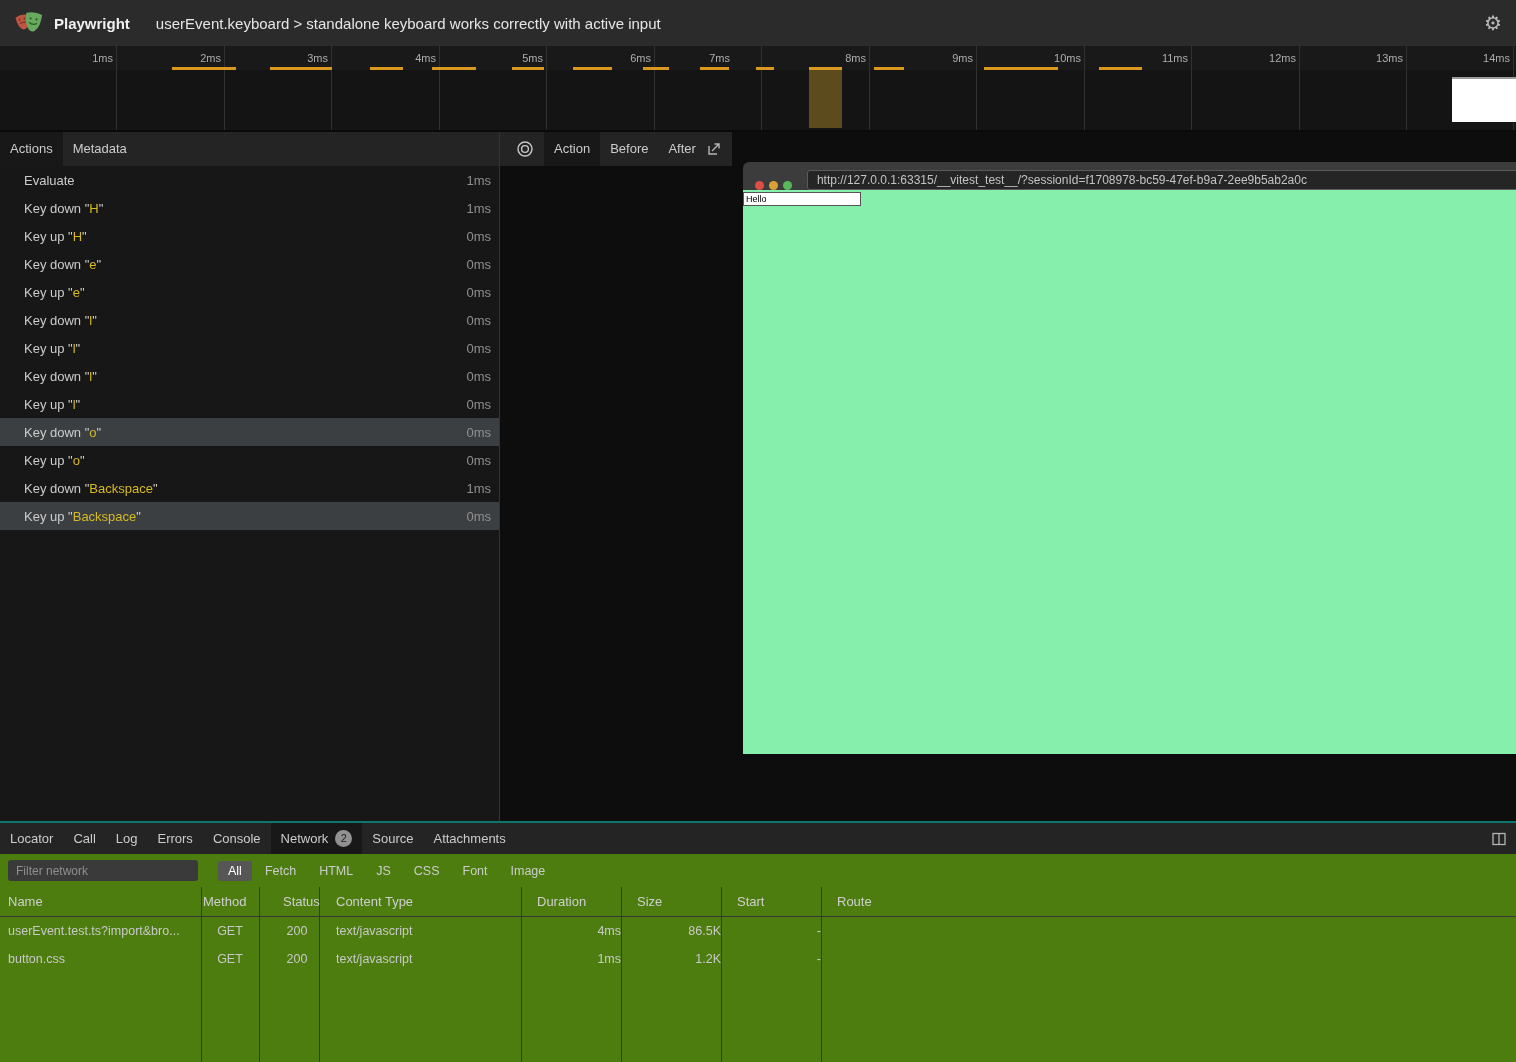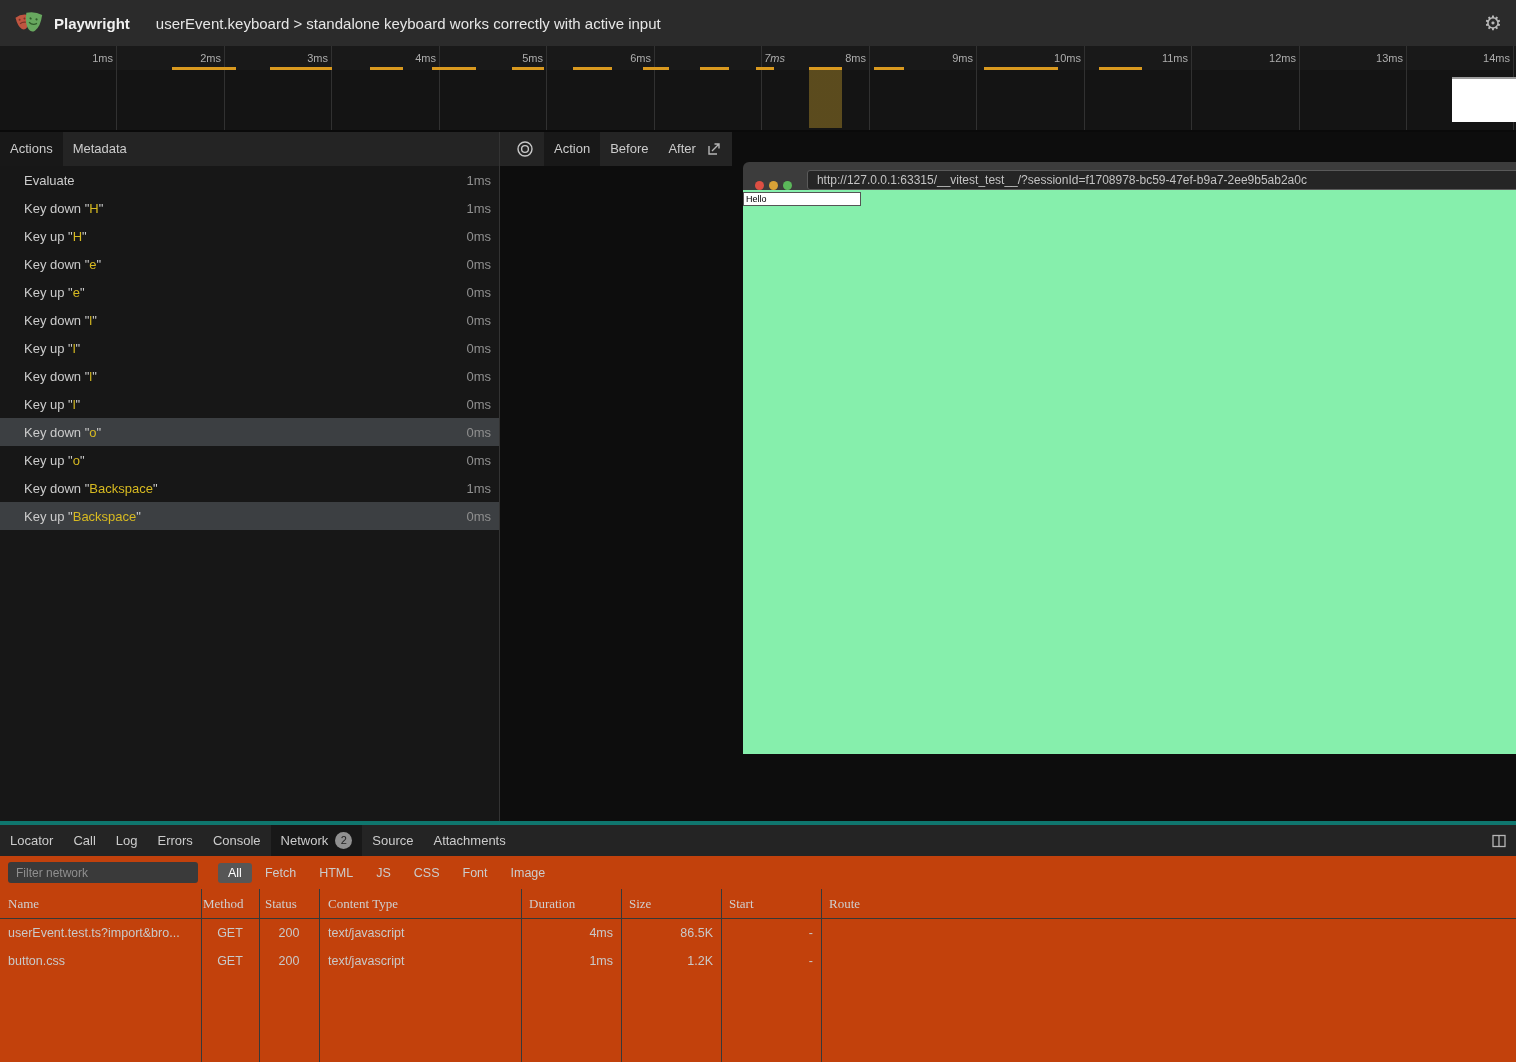--- a/index.html
+++ b/index.html
@@ -58,21 +58,21 @@
   }
   .hamburger { width:15px; display:flex; flex-direction:column; gap:3px; cursor:pointer; flex:none; }
   .hamburger span { height:2px; background:#b9b9b9; }
   .page { flex:1; background:#86efac; }
   .page-input {
     display:block; margin:2px 0 0 0; width:118px; height:14px;
     border:1px solid #555; font-size:9px; font-family:"Liberation Sans",sans-serif;
     padding:0 2px; color:#000; background:#fff; outline:none;
   }
   
-  .bottom-panel { height:241px; background:#c2410c; display:flex; flex-direction:column; border-top:4px solid #0f766e; }
+  .bottom-panel { height:241px; background:#4d7c0f; display:flex; flex-direction:column; border-top:2px solid #0f766e; }
   .bottom-tabs { height:31px; }
   .bottom-tabs .tab { line-height:31px; display:flex; align-items:center; }
   .badge {
     display:inline-block; width:17px; height:17px; margin-left:7px;
     background:#919191; color:#222; border-radius:50%;
     font-size:11px; line-height:17px; text-align:center;
   }
   .split-icon { margin-left:auto; align-self:center; margin-right:9px; display:flex; cursor:pointer; }
   .net-toolbar { height:33px; display:flex; align-items:center; flex:none; }
   .filter-input {
@@ -80,27 +80,27 @@
     border-radius:3px; color:#ccc; font-size:12px; padding:0 8px; outline:none;
     font-family:"Liberation Sans",sans-serif;
   }
   .filter-input::placeholder { color:#8f8f8f; }
   .chips { display:flex; margin-left:20px;align-items:center; }
   .chip { padding:3px 10px; margin-right:3px; border-radius:3px; color:#ccc; font-size:12.5px; cursor:pointer; }
   .chip.selected { background:#565656; color:#fff; }
   .net-table { flex:1; position:relative; }
   .col-sep { position:absolute; top:0; bottom:0; width:1px; background:#383838; }
   .net-header { height:30px; display:flex; border-bottom:1px solid #383838; position:relative; }
-  .net-header .cell { line-height:29px; color:#cfcfcf;font-family:Liberation Serif, serif; }
+  .net-header .cell { line-height:29px; color:#cfcfcf; }
   .net-row { height:28px; display:flex; position:relative; cursor:pointer; }
   .net-row .cell { line-height:28px; font-size:12.5px; color:#c9c9c9; }
   .cell { padding:0 8px; white-space:nowrap; overflow:hidden; flex:none; }
   .c-name { width:201px; }
   .c-method { width:58px; text-align:center; padding:0 2px; }
-  .c-status { width:60px; text-align:center; padding:0 6px; }
+  .c-status { width:60px; text-align:center; padding:0 16px;margin-left:8px; }
   .c-ct { width:202px; padding-left:9px; }
   .c-duration { width:100px; }
   .c-size { width:100px; }
   .c-start { width:100px; }
   .c-route { flex:1; }
   .net-row .c-duration, .net-row .c-size, .net-row .c-start { text-align:right; }
 </style>
 </head>
 <body>
 
@@ -132,21 +132,21 @@
     <div class="tl-label" style="left: 161px;">2ms</div>
     <div class="tl-grid" style="left: 331px;"></div>
     <div class="tl-label" style="left: 268px;">3ms</div>
     <div class="tl-grid" style="left: 439px;"></div>
     <div class="tl-label" style="left: 376px;">4ms</div>
     <div class="tl-grid" style="left: 546px;"></div>
     <div class="tl-label" style="left: 483px;">5ms</div>
     <div class="tl-grid" style="left: 654px;"></div>
     <div class="tl-label" style="left: 591px;">6ms</div>
     <div class="tl-grid" style="left: 761px;"></div>
-    <div class="tl-label" style="left: 725px; font-style: italic;">7ms</div>
+    <div class="tl-label" style="left: 670px;">7ms</div>
     <div class="tl-grid" style="left: 869px;"></div>
     <div class="tl-label" style="left: 806px;">8ms</div>
     <div class="tl-grid" style="left: 976px;"></div>
     <div class="tl-label" style="left: 913px;">9ms</div>
     <div class="tl-grid" style="left: 1084px;"></div>
     <div class="tl-label" style="left: 1021px;">10ms</div>
     <div class="tl-grid" style="left: 1191px;"></div>
     <div class="tl-label" style="left: 1128px;">11ms</div>
     <div class="tl-grid" style="left: 1299px;"></div>
     <div class="tl-label" style="left: 1236px;">12ms</div>

